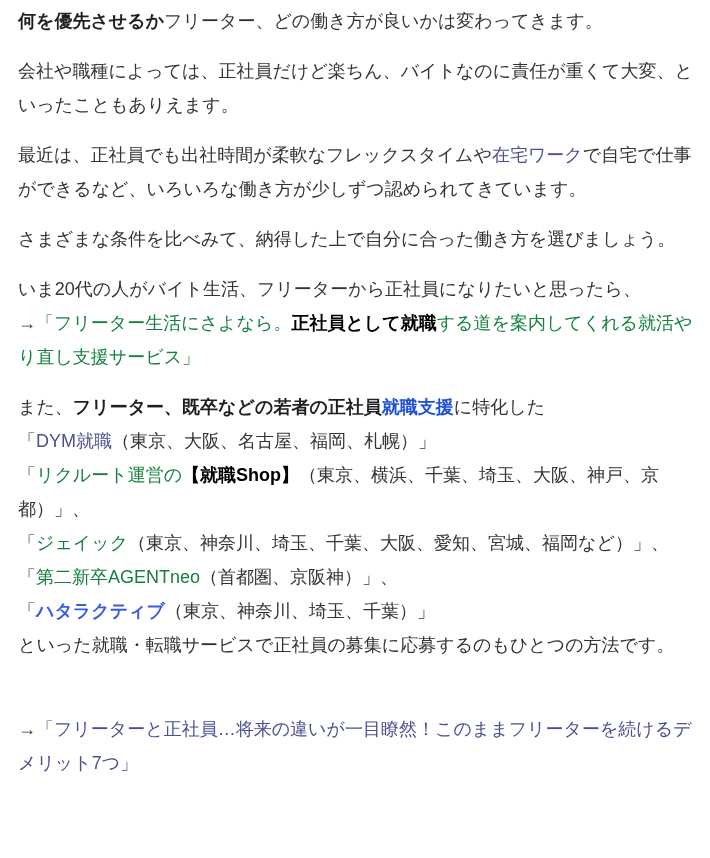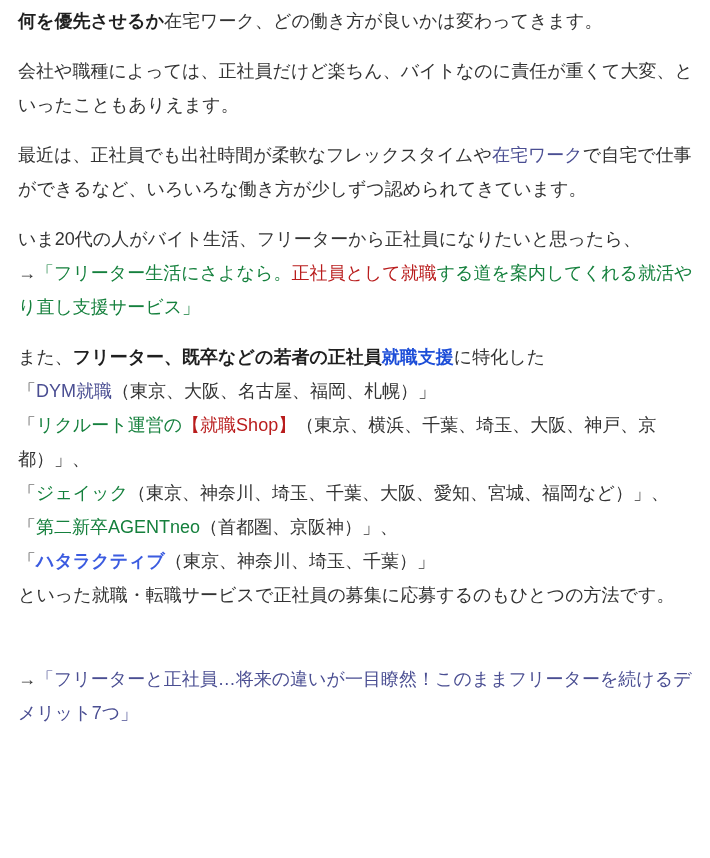--- a/index.html
+++ b/index.html
@@ -20,28 +20,29 @@
     margin: 16px 0;
   }
   .article p:first-child {
     margin-top: 0;
   }
   .seg-text { color: #333333; }
   .seg-bold { font-weight: 700; color: #1f1f1f; margin-top: 6px; }
   .seg-green { font-weight: 700; color: #1d4ed8; }
   a { text-decoration: none; }
   a.link-navy { color: #15803d; }
-  a.link-navy-bold { color: #b91c1c; font-weight: 400; }
+  a.link-navy-bold { color: #000000; font-weight: 700; }
   a.link-visited { color: #4a4e92; }
   a.link-bright { color: #3c5ce0; font-weight: bold; }
 </style>
 </head>
 <body>
 
 <main class="article">
 
-<p><span class="seg-bold">何を優先させるか</span><span class="seg-text">在宅ワーク、どの働き方が良いかは変わってきます。</span></p>
+<p><span class="seg-bold">何を優先させるか</span><span class="seg-text">フリーター、どの働き方が良いかは変わってきます。</span></p>
     <p><span class="seg-text">会社や職種によっては、正社員だけど楽ちん、バイトなのに責任が重くて大変、といったこともありえます。</span></p>
     <p><span class="seg-text">最近は、正社員でも出社時間が柔軟なフレックスタイムや</span><a class="link-visited" href="#">在宅ワーク</a><span class="seg-text">で自宅で仕事ができるなど、いろいろな働き方が少しずつ認められてきています。</span></p>
+    <p><span class="seg-text">さまざまな条件を比べみて、納得した上で自分に合った働き方を選びましょう。</span></p>
     <p><span class="seg-text">いま20代の人がバイト生活、フリーターから正社員になりたいと思ったら、</span><br><span class="seg-text">→</span><a class="link-navy" href="#">「フリーター生活にさよなら。</a><a class="link-navy-bold" href="#">正社員として就職</a><a class="link-navy" href="#">する道を案内してくれる就活やり直し支援サービス」</a></p>
     <p><span class="seg-text">また、</span><span class="seg-bold">フリーター、既卒などの若者の正社員</span><span class="seg-green">就職支援</span><span class="seg-text">に特化した</span><br><span class="seg-text">「</span><a class="link-visited" href="#">DYM就職</a><span class="seg-text">（東京、大阪、名古屋、福岡、札幌）」</span><br><span class="seg-text">「</span><a class="link-navy" href="#">リクルート運営の</a><a class="link-navy-bold" href="#">【就職Shop】</a><span class="seg-text">（東京、横浜、千葉、埼玉、大阪、神戸、京都）」、</span><br><span class="seg-text">「</span><a class="link-navy" href="#">ジェイック</a><span class="seg-text">（東京、神奈川、埼玉、千葉、大阪、愛知、宮城、福岡など）」、</span><br><span class="seg-text">「</span><a class="link-navy" href="#">第二新卒AGENTneo</a><span class="seg-text">（首都圏、京阪神）」、</span><br><span class="seg-text">「</span><a class="link-bright" href="#">ハタラクティブ</a><span class="seg-text">（東京、神奈川、埼玉、千葉）」</span><br><span class="seg-text">といった就職・転職サービスで正社員の募集に応募するのもひとつの方法です。</span></p>
     <p><br><span class="seg-text">→</span><a class="link-visited" href="#">「フリーターと正社員…将来の違いが一目瞭然！このままフリーターを続けるデメリット7つ」</a></p>
   </main>
 
 </body></html>

